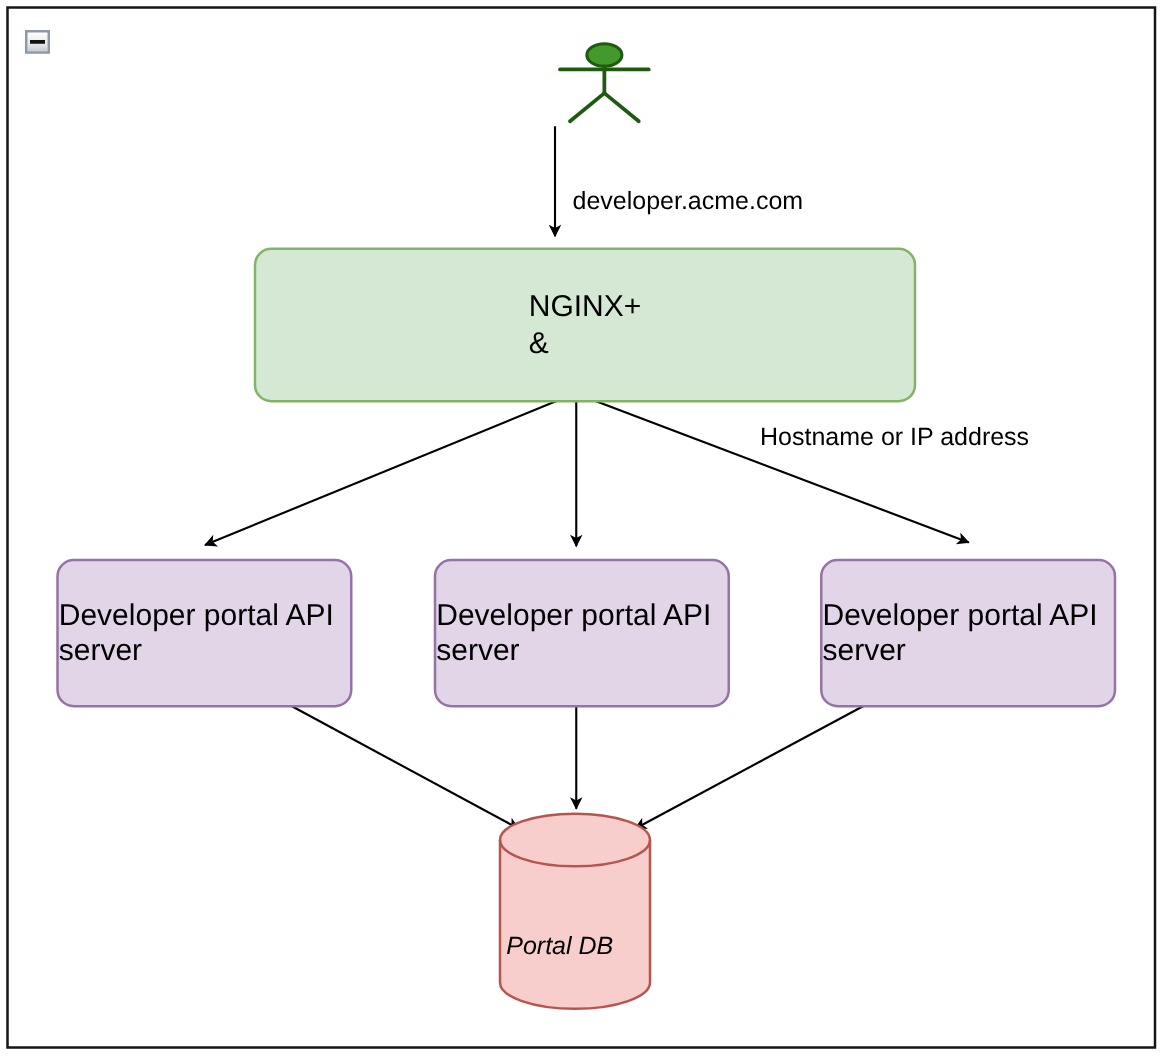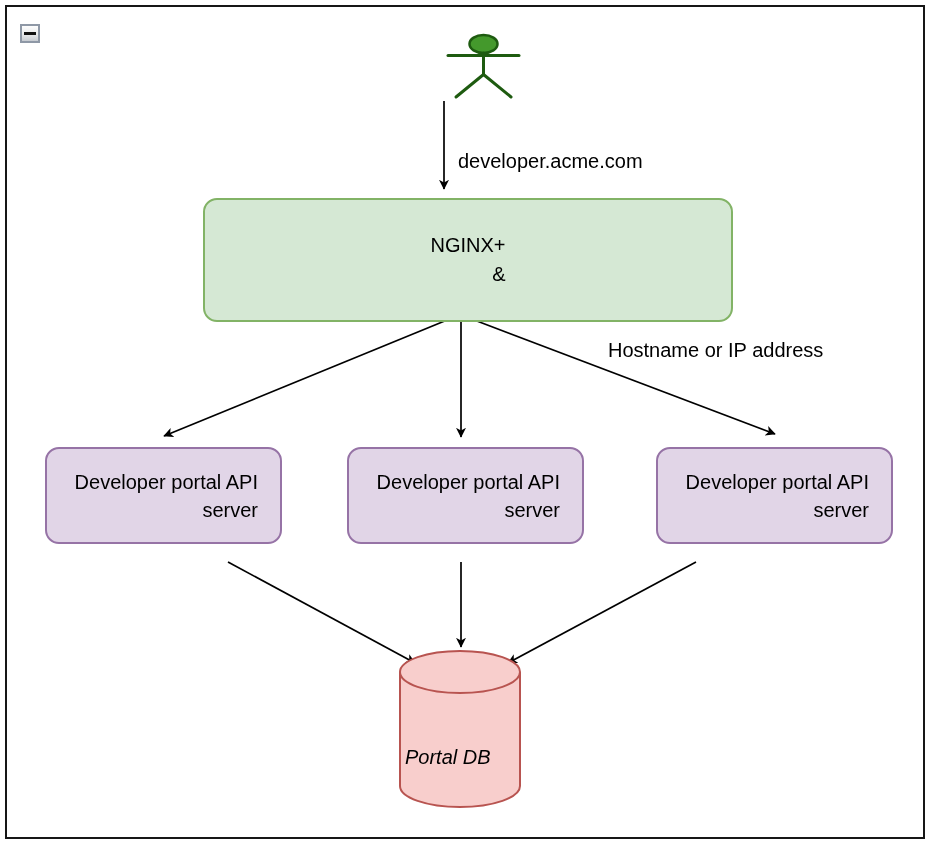--- a/index.html
+++ b/index.html
@@ -41,36 +41,36 @@
   }
 
   svg.wires { position: absolute; left: 0; top: 0; pointer-events: none; }
 
   
   .node {
     position: absolute;
     box-sizing: border-box;
     border-radius: 14px;
     display: flex; align-items: center; justify-content: center;
-    text-align: right;
-    font-size: 20px;
+    text-align: left;
+    font-size: 24px;
     line-height: 28px;
   }
   .node.green {
     left: 201px; top: 196px; width: 530px; height: 124px;
     background: #d5e8d4;
     border: 2px solid #82b366;
     line-height: 29px;
   }
   .node.green span { display: block; }
   .node.purple {
-    top: 445px; width: 237px; height: 97px;
+    top: 445px; width: 237px; height: 119px;
     background: #e1d5e7;
     border: 2px solid #9673a6;
-    padding: 0 22px;
+    padding: 0 0;
   }
   .node.purple.p1 { left: 43px; }
   .node.purple.p2 { left: 345px; }
   .node.purple.p3 { left: 654px; }
 
   .free-label {
     position: absolute;
     font-size: 20px;
     text-align: left;
     white-space: nowrap;

